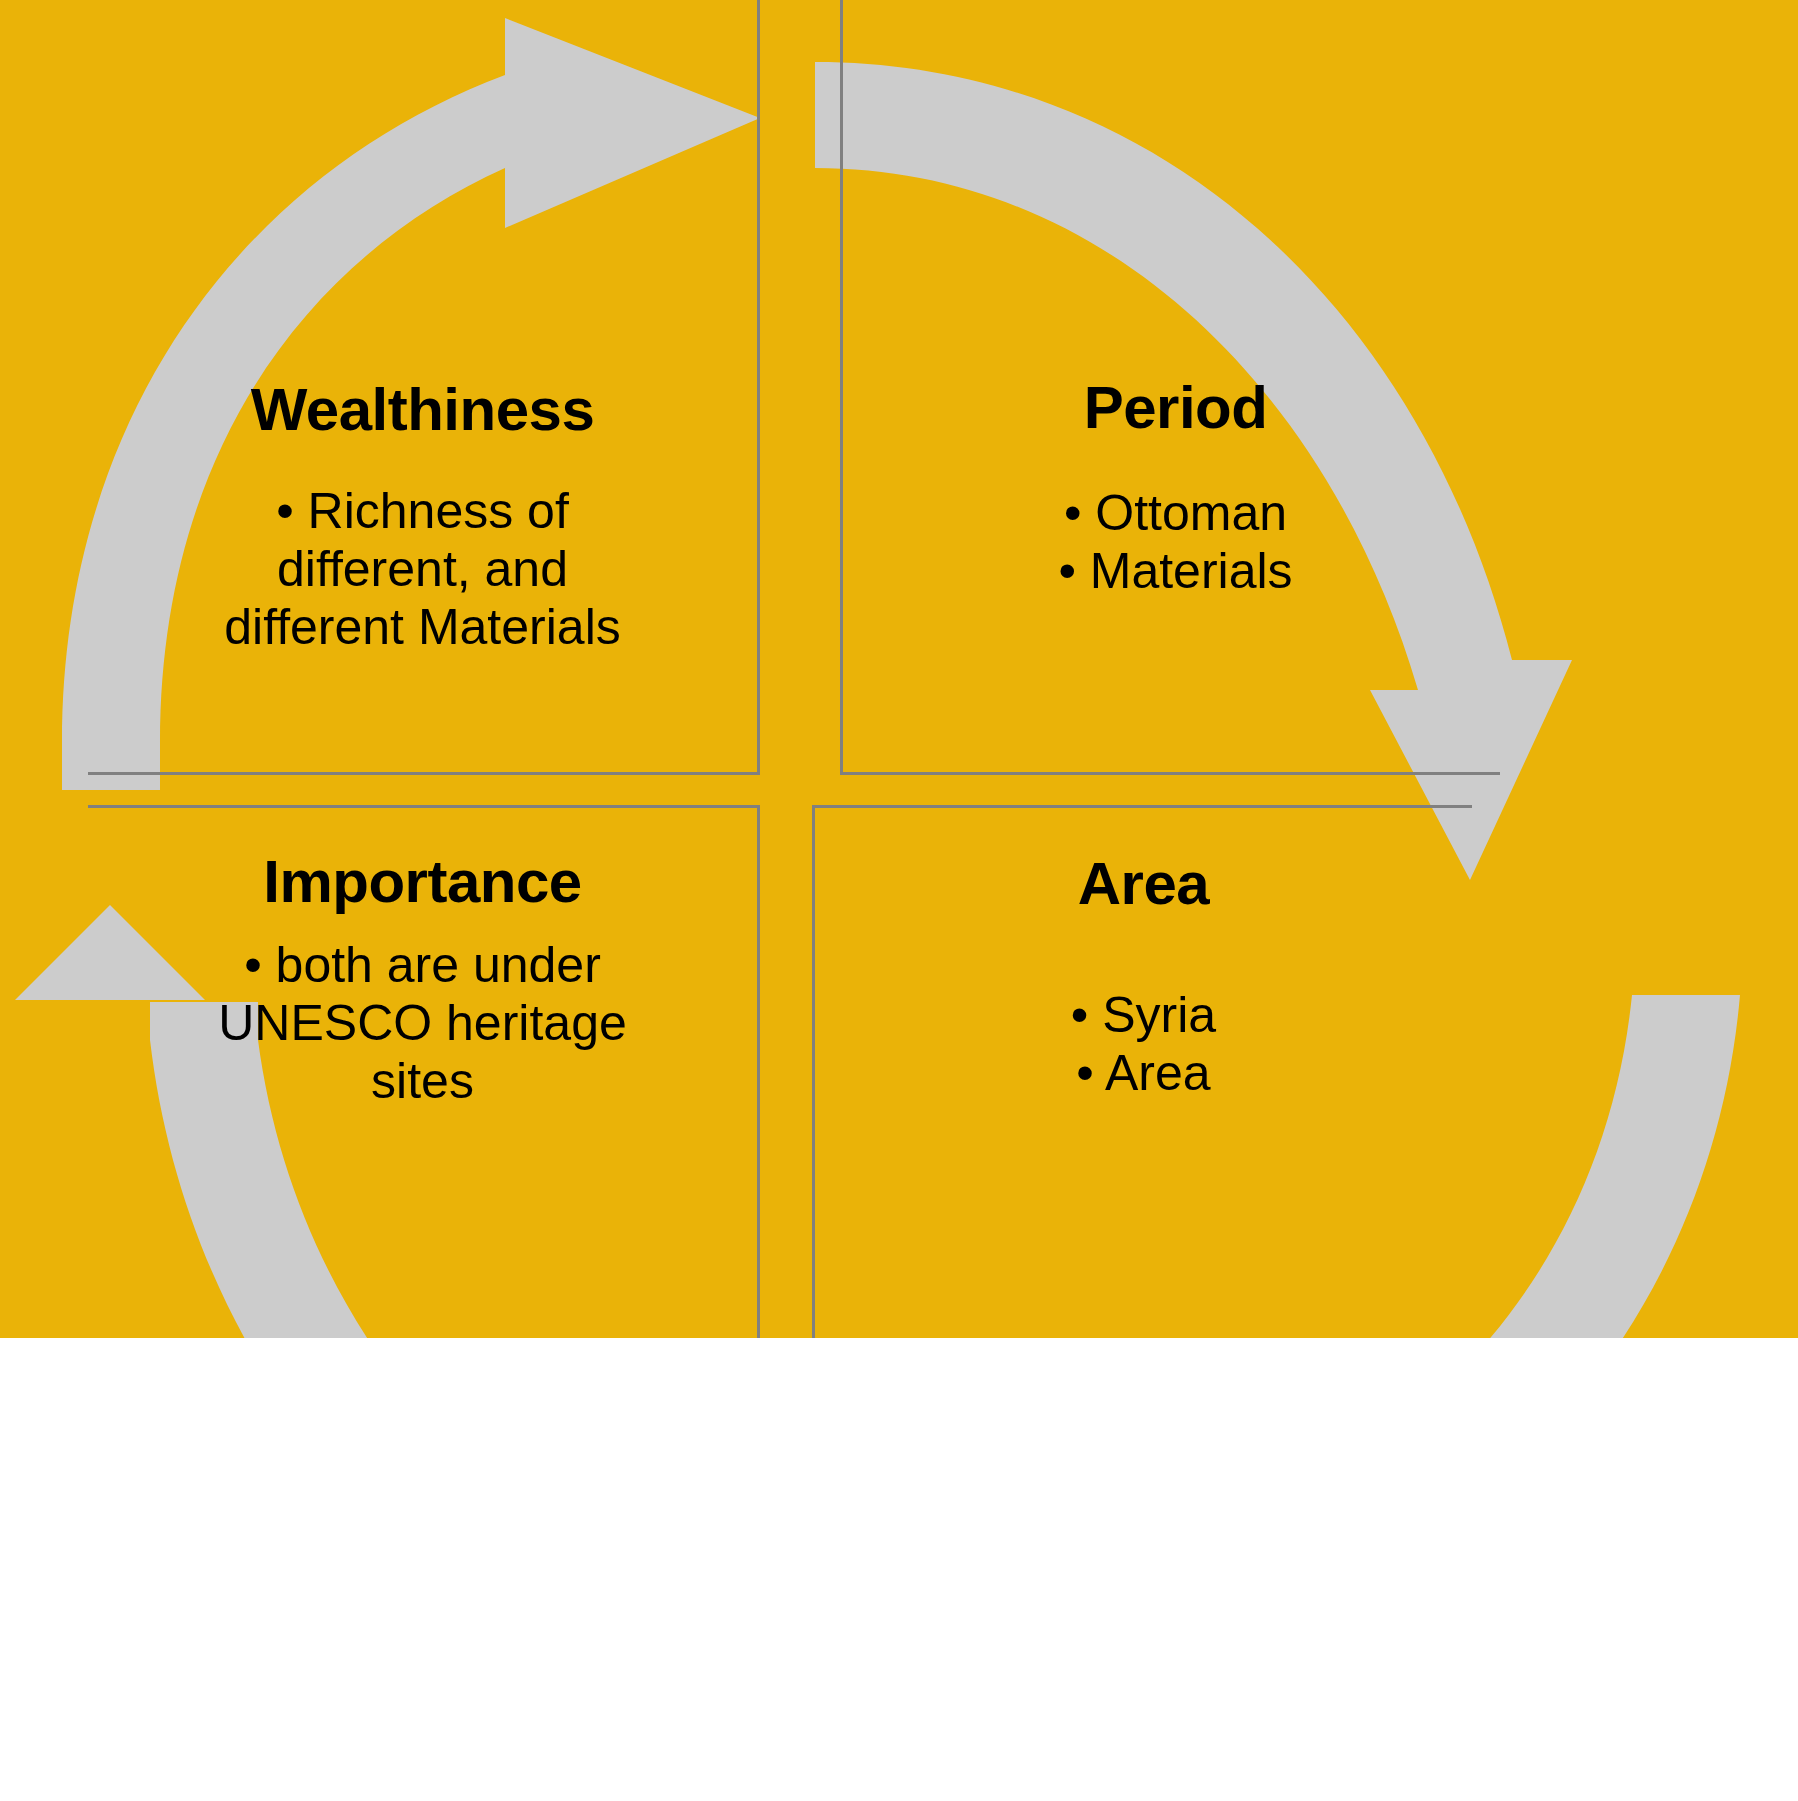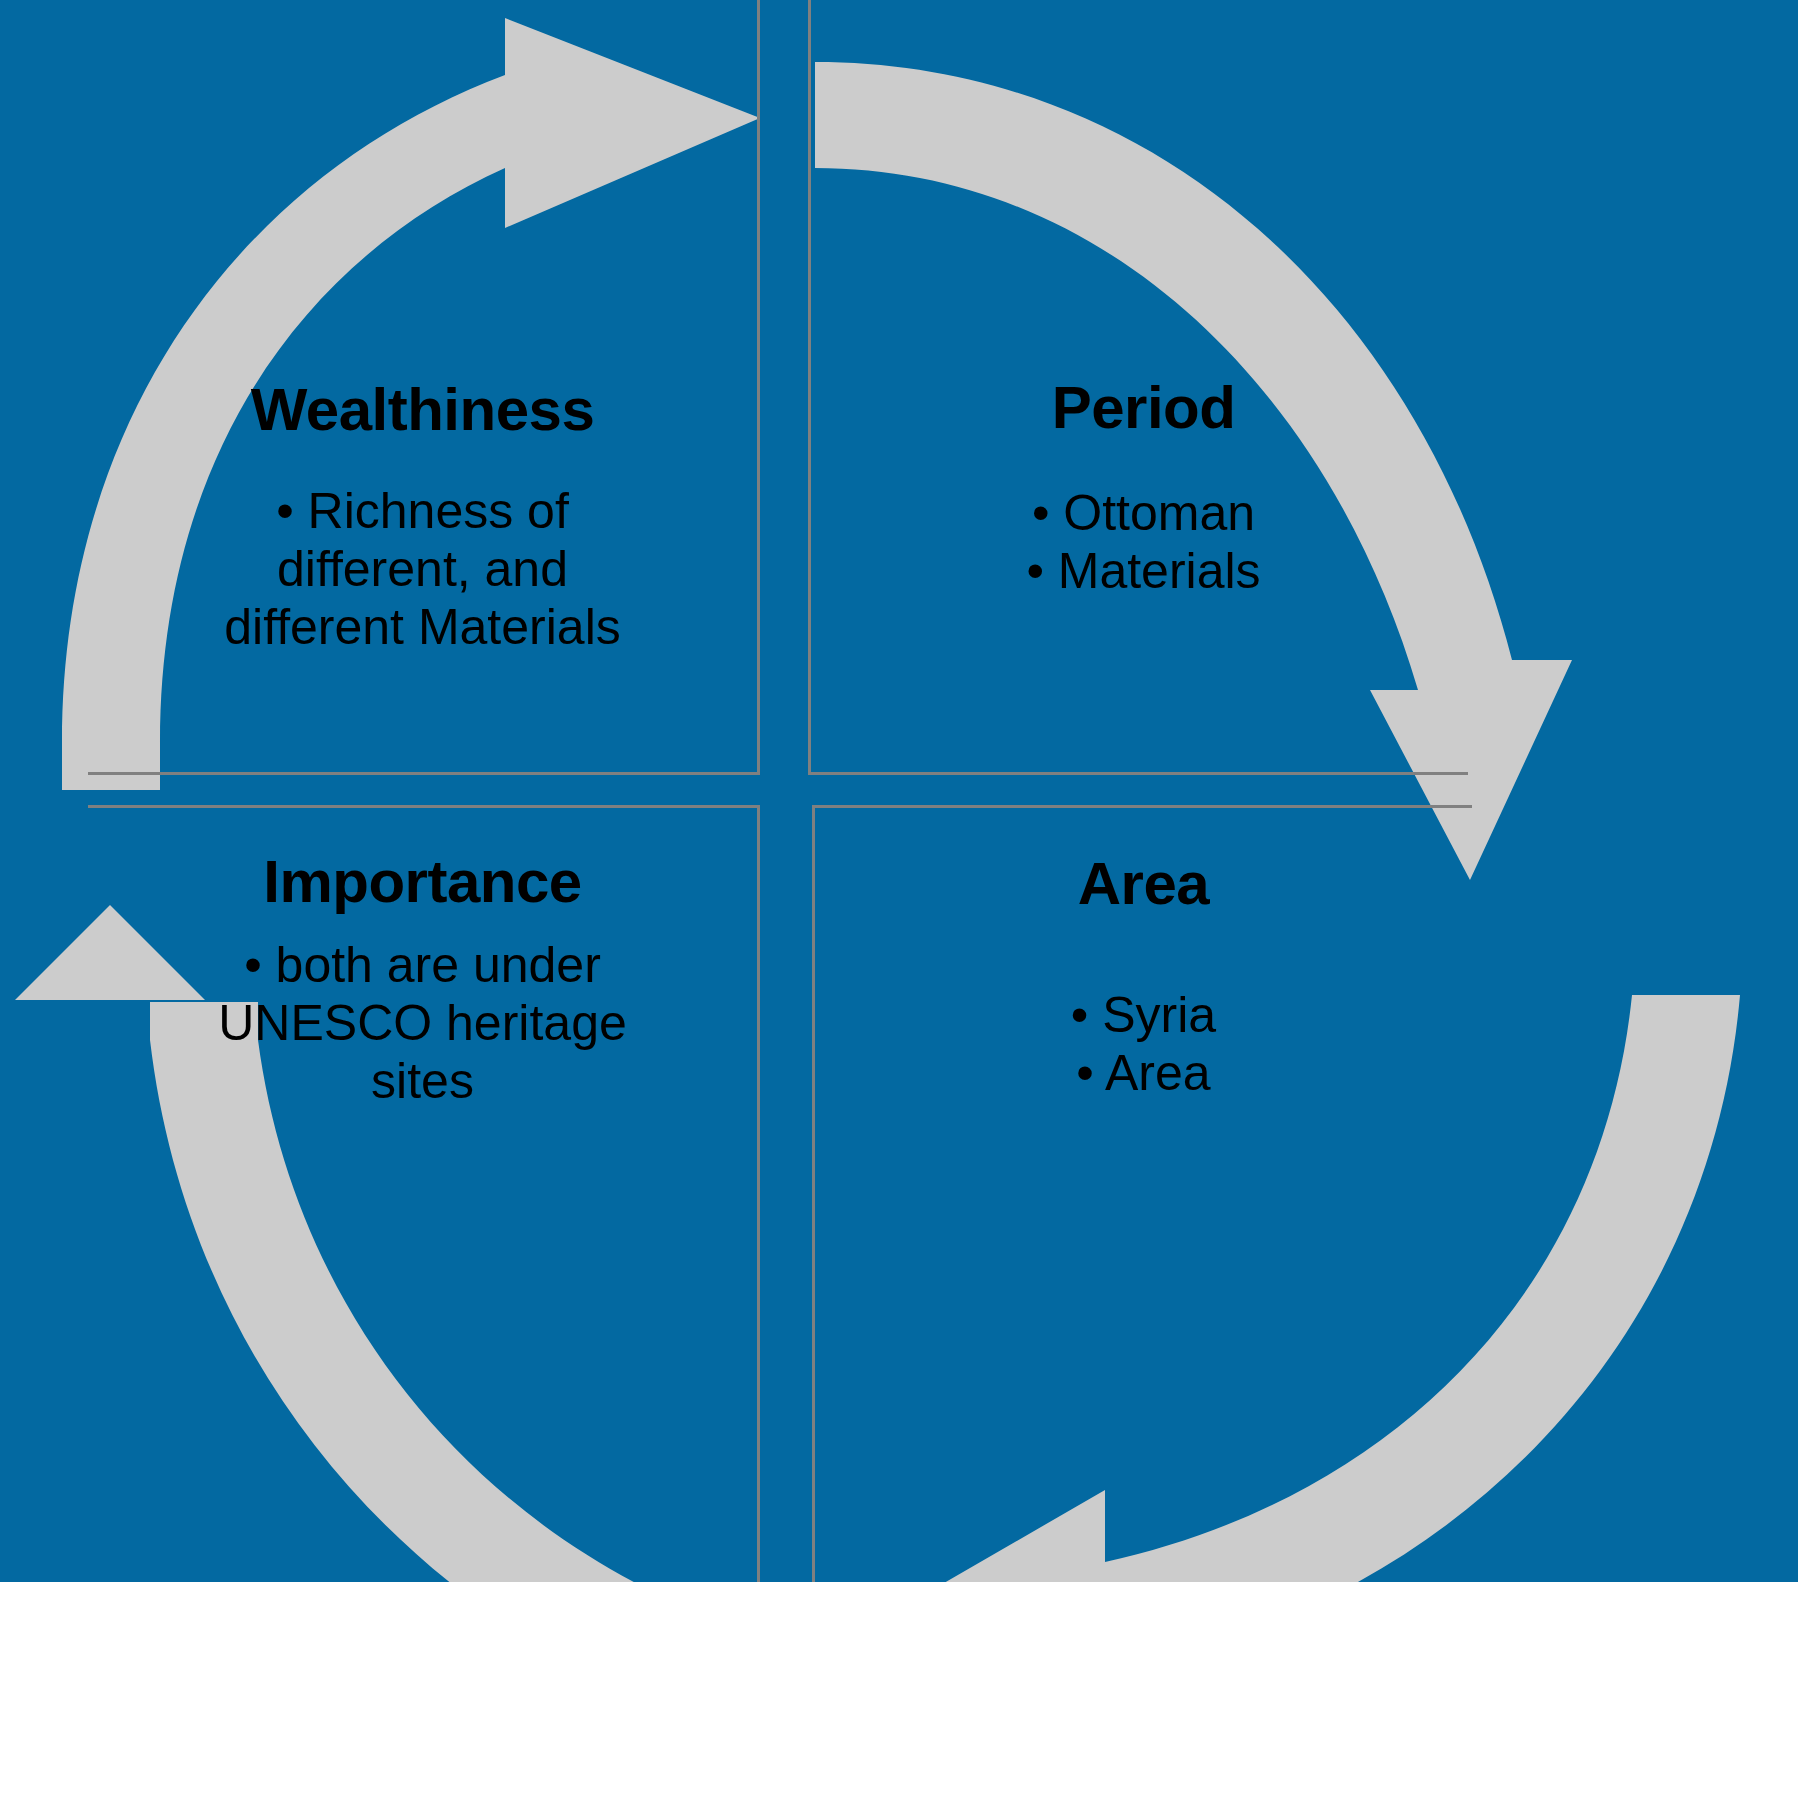--- a/index.html
+++ b/index.html
@@ -6,22 +6,22 @@
     margin: 0;
     padding: 0;
     background: #ffffff;
   }
   body {
     font-family: "Liberation Sans", sans-serif;
   }
   #canvas {
     position: relative;
     width: 1798px;
-    height: 1582px;
-    background: #0369a1;
+    height: 1338px;
+    background: #eab308;
     overflow: hidden;
   }
   #arrow-cycle {
     position: absolute;
     left: 0;
     top: 0;
     width: 1798px;
     height: 1801px;
     pointer-events: none;
   }
@@ -29,21 +29,21 @@
     position: absolute;
     box-sizing: border-box;
     border: 3px solid #808080;
     background: transparent;
     display: flex;
     flex-direction: column;
     align-items: center;
     text-align: center;
   }
   .quad-tl { left: 88px;  top: 0px;    width: 672px;  height: 775px; border-top: none; border-left: none; }
-  .quad-tr { left: 808px; top: 0px;    width: 660px;  height: 775px; border-top: none; border-right: none; padding-left: 8px; }
+  .quad-tr { left: 840px; top: 0px;    width: 660px;  height: 775px; border-top: none; border-right: none; padding-left: 8px; }
   .quad-bl { left: 88px;  top: 805px;  width: 672px;  height: 800px; border-bottom: none; border-left: none; }
   .quad-br { left: 812px; top: 805px;  width: 660px;  height: 800px; border-bottom: none; border-right: none; }
 
   .quad-title {
     font-weight: bold;
     font-size: 60px;
     line-height: 1.0;
     color: #000000;
     letter-spacing: -0.5px;
   }

